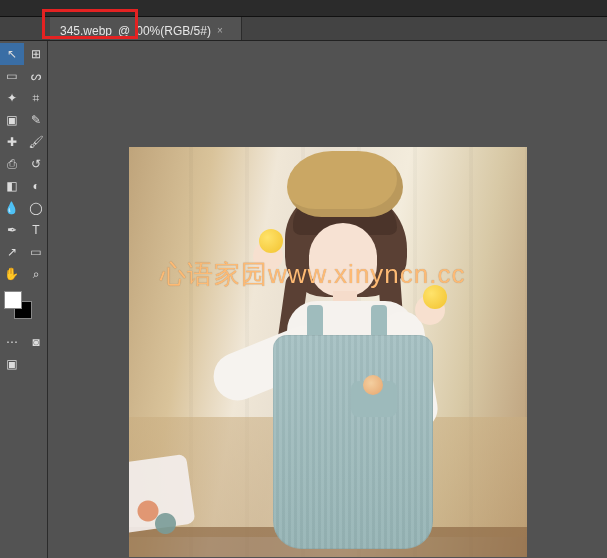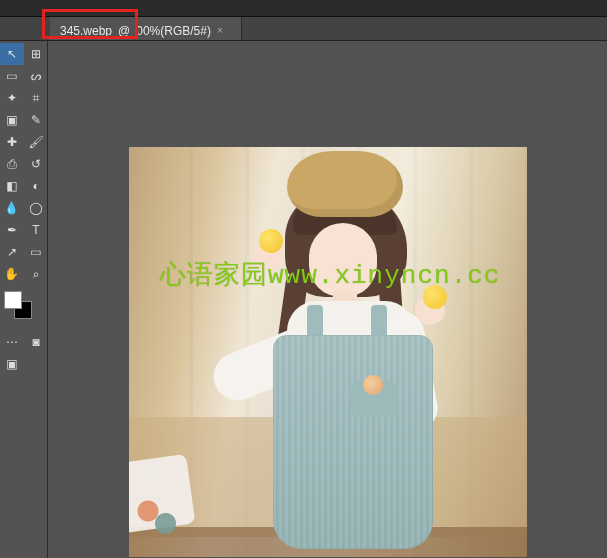--- a/index.html
+++ b/index.html
@@ -292,24 +292,24 @@
     position: absolute;
     left: 146px; top: 230px;
     width: 20px; height: 20px;
     background: radial-gradient(circle at 40% 40%, #f4cfa0, #e6a46c);
     border-radius: 50%;
   }
   .watermark {
     position: absolute;
     left: 160px;
     top: 257px;
-    font-family: Liberation Mono, monospace;
+    font-family: Liberation Sans, sans-serif;
     font-size: 26px;
     letter-spacing: 1px;
-    color: #84cc16;
+    color: #fdba74;
     text-shadow: 0 0 1px rgba(0,0,0,.3);
     pointer-events: none;
     white-space: nowrap;
   }
   .callout {
     position: absolute;
     left: 42px;
     top: 9px;
     width: 96px;
     height: 30px;

